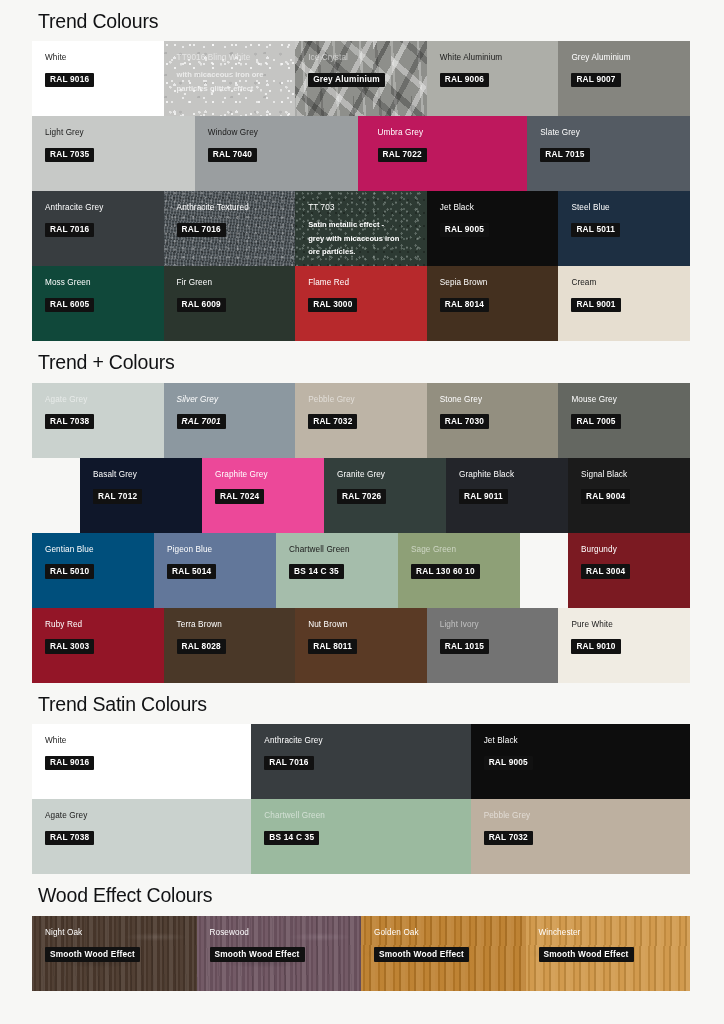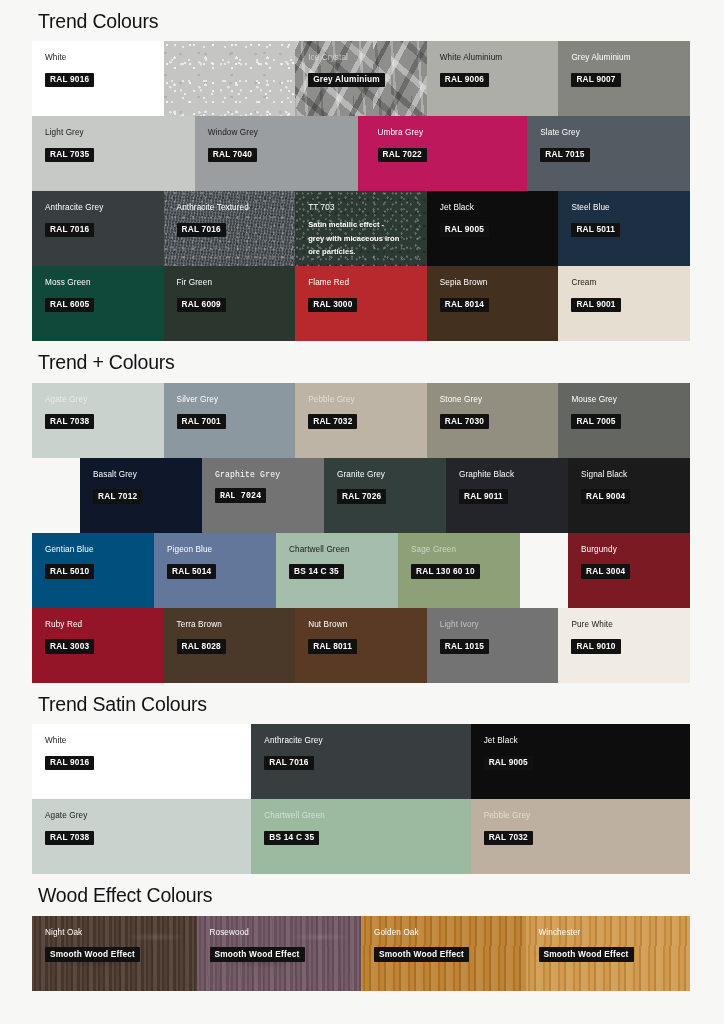--- a/index.html
+++ b/index.html
@@ -179,20 +179,24 @@
   <div id="sections-root">
       <div class="section">
         <div class="section-title">Trend Colours</div>
         <div class="swatch-grid">
           <div class="swatch-row">
             <div class="swatch t-dark" style="background: rgb(255, 255, 255);">
               <div class="swatch-inner"><div class="sw-name">White</div><span class="sw-code">RAL 9016</span></div>
             </div>
             <div class="swatch t-dim" style="background: rgb(197, 197, 195);">
               <div class="tex tex-sparkle"></div>
+              <div class="swatch-inner">
+                <div class="sw-name">TT9016 Bling White</div>
+                <div class="sw-desc">with micaceous iron ore particles glitter effect</div>
+              </div>
             </div>
             <div class="swatch t-dim" style="background: rgb(142, 143, 139);">
               <div class="tex tex-crystal"></div>
               <div class="swatch-inner"><div class="sw-name">Ice Crystal</div><span class="sw-code">Grey Aluminium</span></div>
             </div>
             <div class="swatch t-dark" style="background: rgb(173, 174, 168);">
               <div class="swatch-inner"><div class="sw-name">White Aluminium</div><span class="sw-code">RAL 9006</span></div>
             </div>
             <div class="swatch t-light" style="background: rgb(133, 133, 127);">
               <div class="swatch-inner"><div class="sw-name">Grey Aluminium</div><span class="sw-code">RAL 9007</span></div>
@@ -253,38 +257,38 @@
           </div>
         </div>
       </div>
       <div class="section">
         <div class="section-title">Trend + Colours</div>
         <div class="swatch-grid">
           <div class="swatch-row">
             <div class="swatch t-dim" style="background: rgb(202, 210, 206);">
               <div class="swatch-inner"><div class="sw-name">Agate Grey</div><span class="sw-code">RAL 7038</span></div>
             </div>
-            <div class="swatch t-light" style="background: rgb(140, 152, 160);">
+            <div class="swatch t-light" style="background: rgb(140, 152, 160); font-style: italic;">
               <div class="swatch-inner"><div class="sw-name">Silver Grey</div><span class="sw-code">RAL 7001</span></div>
             </div>
             <div class="swatch t-dim" style="background: rgb(189, 180, 166);">
               <div class="swatch-inner"><div class="sw-name">Pebble Grey</div><span class="sw-code">RAL 7032</span></div>
             </div>
             <div class="swatch t-light" style="background: rgb(147, 143, 128);">
               <div class="swatch-inner"><div class="sw-name">Stone Grey</div><span class="sw-code">RAL 7030</span></div>
             </div>
             <div class="swatch t-light" style="background: rgb(100, 103, 97);">
               <div class="swatch-inner"><div class="sw-name">Mouse Grey</div><span class="sw-code">RAL 7005</span></div>
             </div>
           </div>
           <div class="swatch-row">
             <div class="swatch t-light" style="background: #0f172a; margin-left: 48px;">
               <div class="swatch-inner"><div class="sw-name">Basalt Grey</div><span class="sw-code">RAL 7012</span></div>
             </div>
-            <div class="swatch t-light" style="background: #737373; font-family: Liberation Mono, monospace;">
+            <div class="swatch t-light" style="background: #ec4899;">
               <div class="swatch-inner"><div class="sw-name">Graphite Grey</div><span class="sw-code">RAL 7024</span></div>
             </div>
             <div class="swatch t-light" style="background: rgb(51, 63, 60);">
               <div class="swatch-inner"><div class="sw-name">Granite Grey</div><span class="sw-code">RAL 7026</span></div>
             </div>
             <div class="swatch t-light" style="background: rgb(35, 37, 42);">
               <div class="swatch-inner"><div class="sw-name">Graphite Black</div><span class="sw-code">RAL 9011</span></div>
             </div>
             <div class="swatch t-light" style="background: rgb(27, 27, 27);">
               <div class="swatch-inner"><div class="sw-name">Signal Black</div><span class="sw-code">RAL 9004</span></div>

